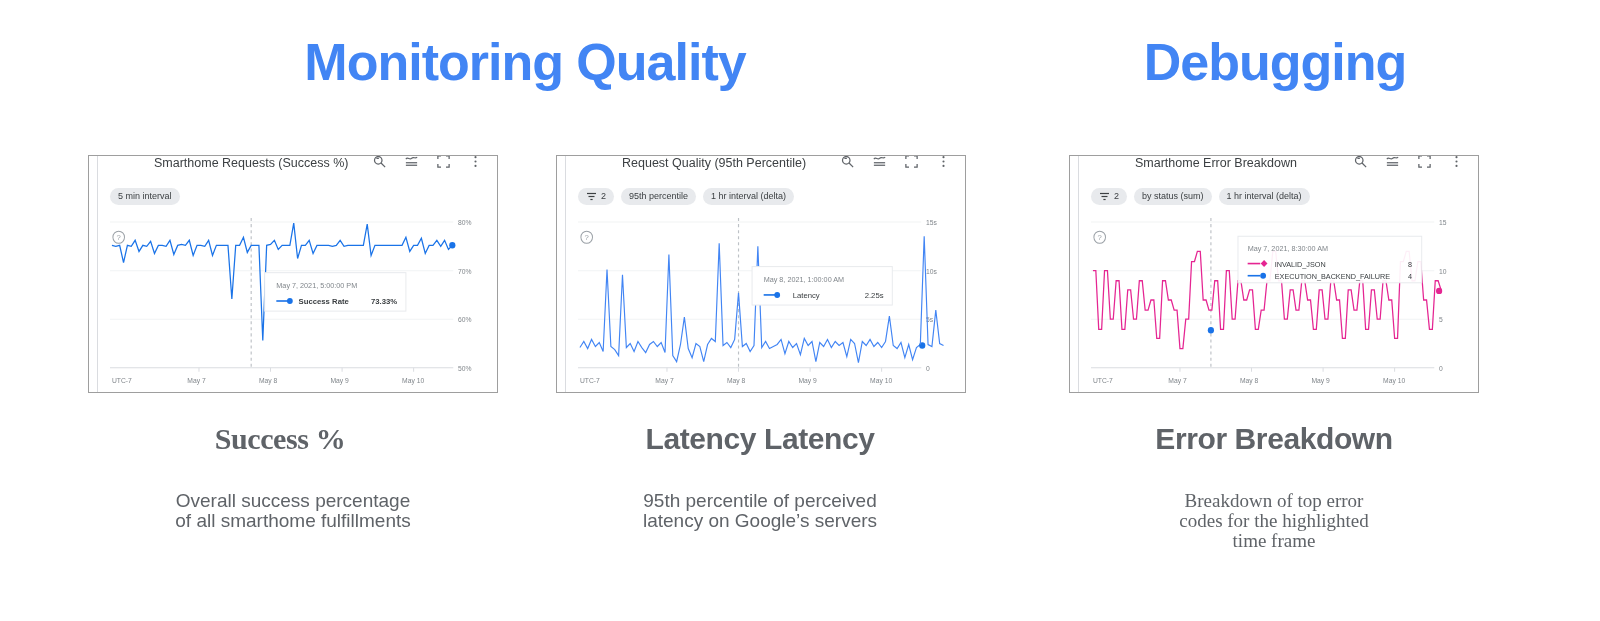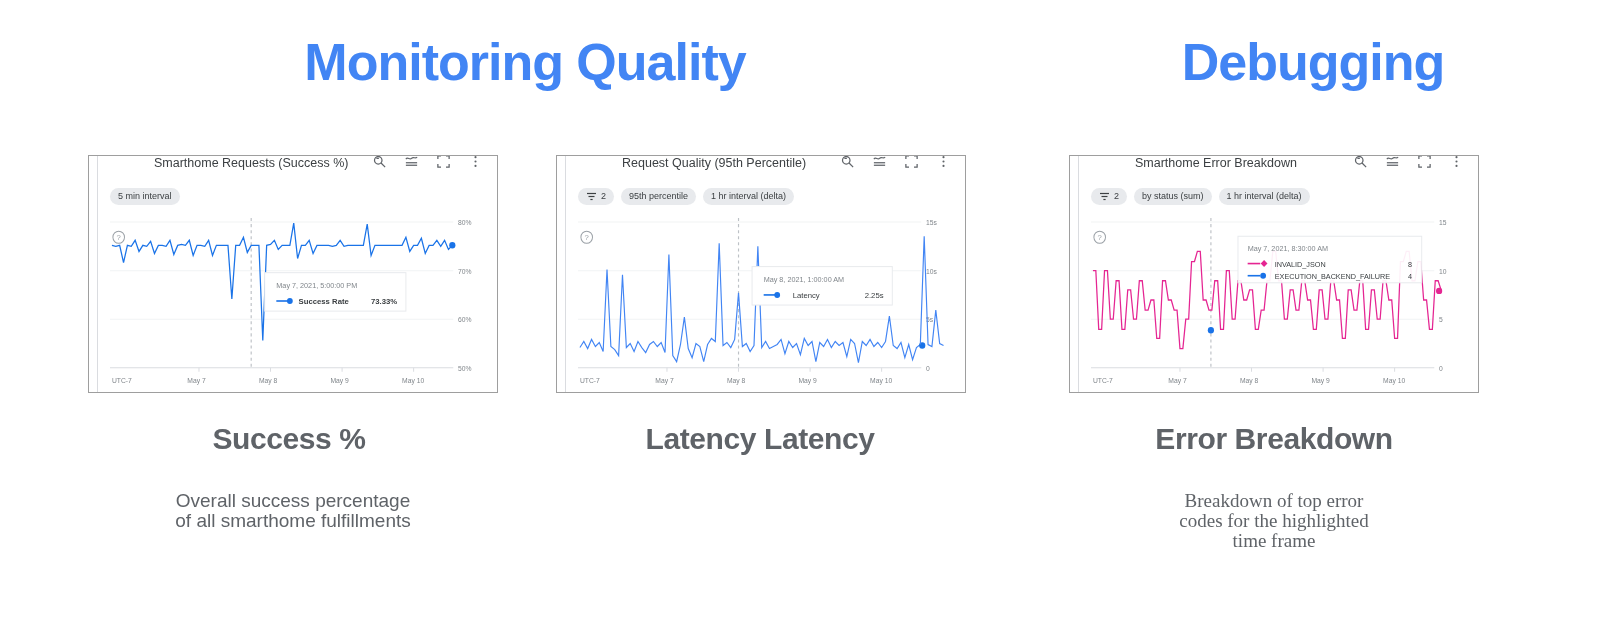--- a/index.html
+++ b/index.html
@@ -16,21 +16,21 @@
   .section-title{
     position:absolute;
     font-weight:bold;
     font-size:52px;
     letter-spacing:-1px;
     color:#4285f4;
     white-space:nowrap;
     text-align:center;
   }
   #title-monitoring{left:0;top:32px;width:1050px;}
-  #title-debugging{left:1088px;top:32px;width:450px;}
+  #title-debugging{left:1050px;top:32px;width:450px;}
 
   
   .card{
     position:absolute;
     top:155px;
     width:410px;
     height:238px;
     background:#ffffff;
     border:1px solid #9e9e9e;
     box-sizing:border-box;
@@ -88,21 +88,21 @@
     position:absolute;
     font-size:30px;font-weight:bold;color:#5f6368;
     text-align:center;white-space:nowrap;
     letter-spacing:-0.4px;
   }
   .cap-body{
     position:absolute;
     font-size:19px;color:#5f6368;
     text-align:center;line-height:20px;
   }
-  #cap-title-1{left:89px;top:422px;width:400px;}
+  #cap-title-1{left:80px;top:422px;width:400px;font-family:Liberation Serif, serif;}
   #cap-title-2{left:560px;top:422px;width:400px;}
   #cap-title-3{left:1074px;top:422px;width:400px;}
   #cap-body-1{left:93px;top:491px;width:400px;}
   #cap-body-2{left:560px;top:491px;width:400px;}
   #cap-body-3{left:1074px;top:491px;width:400px;font-family:Liberation Serif, serif;}
 </style>
 </head>
 <body>
 
 <div class="slide">
@@ -380,17 +380,18 @@
           </g>
         </svg>
       </div>
     </div>
   </div>
 
   <div class="cap-title" id="cap-title-1">Success %</div>
   <div class="cap-body" id="cap-body-1">Overall success percentage<br>of all smarthome fulfillments</div>
 
   <div class="cap-title" id="cap-title-2">Latency Latency</div>
+  <div class="cap-body" id="cap-body-2">95th percentile of perceived<br>latency on Google’s servers</div>
 
   <div class="cap-title" id="cap-title-3">Error Breakdown</div>
   <div class="cap-body" id="cap-body-3">Breakdown of top error<br>codes for the highlighted<br>time frame</div>
 
 </div>
 
 </body></html>

